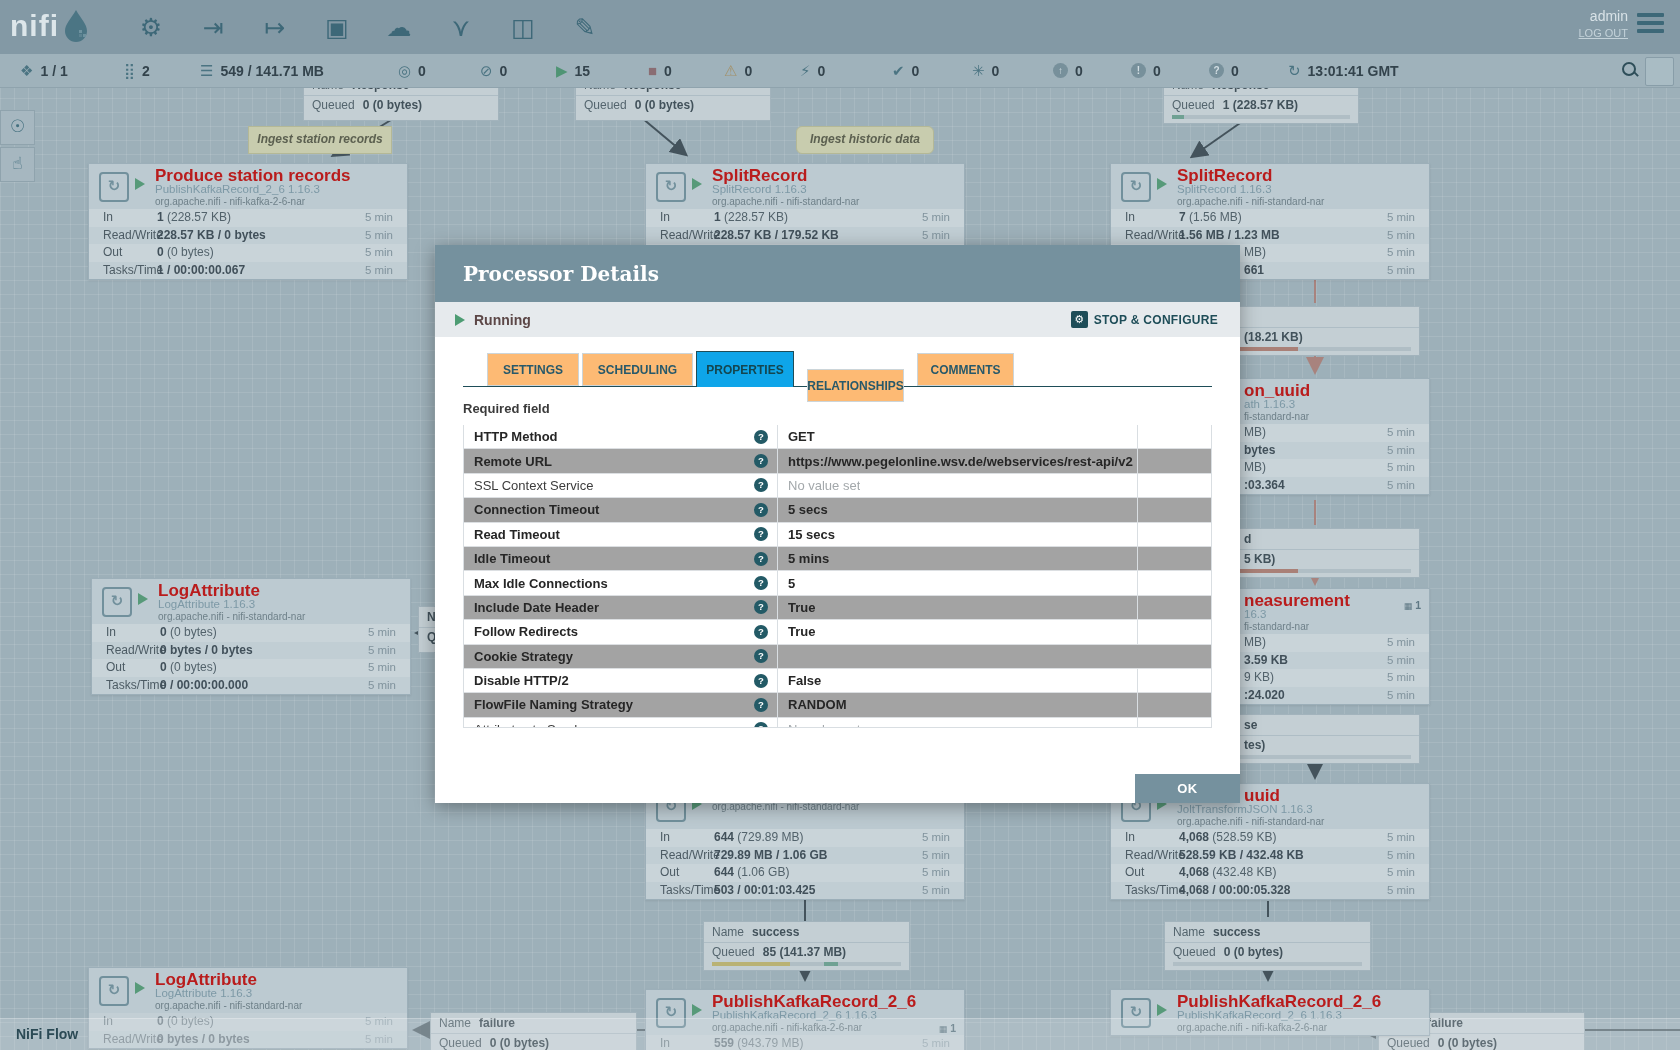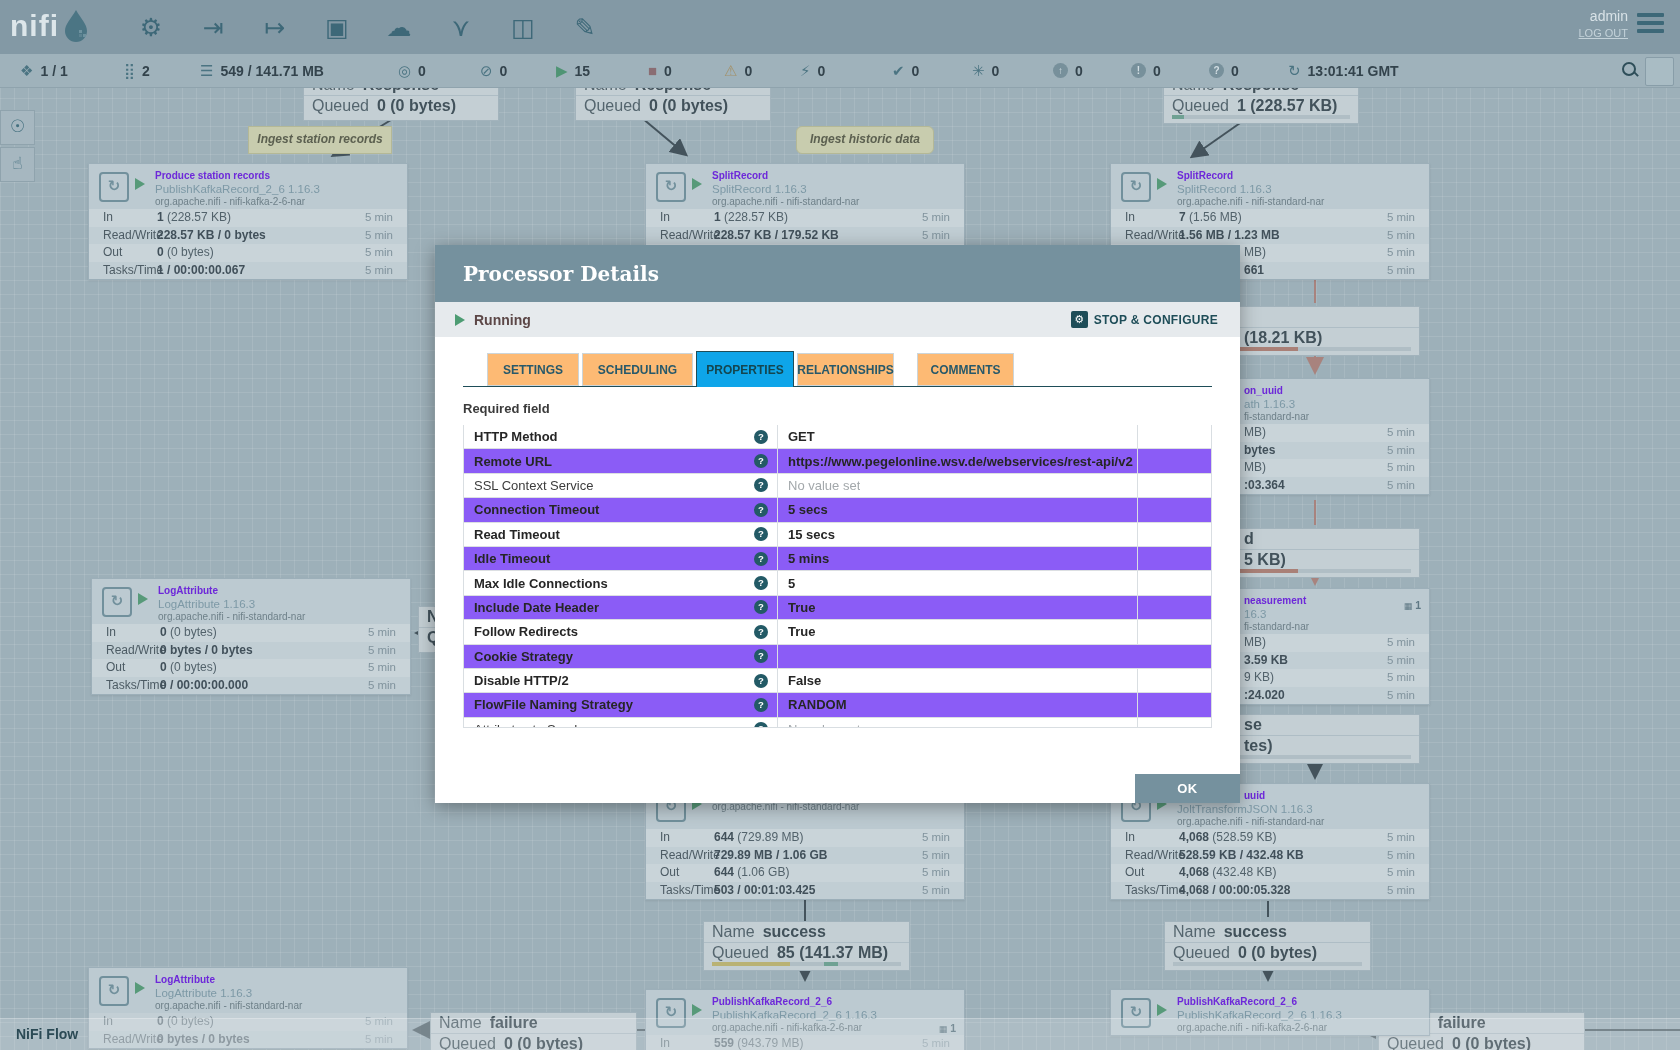--- a/index.html
+++ b/index.html
@@ -24,35 +24,35 @@
   .proc-icon{
     position:absolute;left:10px;top:8px;width:26px;height:26px;
     border:2px solid #71909c;border-radius:4px;color:#71909c;
     font-size:15px;line-height:24px;text-align:center;font-weight:bold;
   }
   .proc-play{
     position:absolute;left:46px;top:14px;width:0;height:0;
     border-left:10px solid #579a79;border-top:6px solid transparent;border-bottom:6px solid transparent;
   }
   .proc-titles{position:absolute;left:66px;top:4px;white-space:nowrap;}
-  .pt1{font-size:10px;font-weight:bold;color:#6d28d9;line-height:15px;}
+  .pt1{font-size:17px;font-weight:bold;color:#b91c1c;line-height:15px;}
   .pt2{font-size:11.5px;color:#7d99a6;line-height:13px;}
   .pt3{font-size:10px;color:#6e8089;line-height:12px;}
   .proc-badge{position:absolute;right:8px;font-size:10.5px;color:#5f7884;font-weight:bold;}
   .proc-badge .bg{font-size:9px;}
   .prow{position:relative;height:17.5px;font-size:12px;line-height:17.5px;white-space:nowrap;}
   .prow:nth-child(odd){background:#c9d4d9;}
   .prow:nth-child(even){background:#c1ced4;}
   .prow .lbl{position:absolute;left:14px;color:#4c5b64;}
   .prow .val{position:absolute;left:68px;color:#52626b;}
   .prow .val b{color:#41505a;}
   .prow .tm{position:absolute;right:14px;color:#80939d;font-size:11.5px;}
   .dimmed{opacity:.55;}
   
-  .clabel{position:absolute;z-index:2;background:#c4cfd4;border:1px solid #a2b3bc;font-size:16px;color:#54656e;}
+  .clabel{position:absolute;z-index:2;background:#c4cfd4;border:1px solid #a2b3bc;font-size:12px;color:#54656e;}
   .clabel .r1{height:20px;line-height:20px;border-bottom:1px solid #aebdc5;white-space:nowrap;overflow:hidden;}
   .clabel .r2{height:19px;line-height:19px;white-space:nowrap;overflow:hidden;}
   .clabel .k{margin-left:8px;}
   .clabel .v{margin-left:8px;font-weight:bold;color:#42525b;}
   .clabel .bar{height:4px;margin:0 8px 4px 8px;background:#b0bec5;position:relative;}
   .clabel .bar i{position:absolute;top:0;bottom:0;display:block;}
   
   .ylabel{position:absolute;z-index:2;background:#c8ccae;border:1px solid #b4b896;
     font-size:12px;font-weight:bold;color:#5c6050;line-height:25px;text-align:center;font-style:italic;}
   
@@ -107,21 +107,21 @@
     border:1px solid #ccd5d9;font-size:12px;font-weight:bold;color:#28596a;
     display:flex;align-items:center;justify-content:center;cursor:pointer;}
   .tab.active{top:0;height:36px;background:#0ea5e9;border:1px solid #1e4d58;border-bottom:none;z-index:2;color:#14464f;}
   #req{margin-top:14px;height:16px;font-size:13px;font-weight:bold;color:#3b3b3b;}
   #ptable{margin-top:8px;border:1px solid #d9dee2;border-top:none;}
   #thead{height:31px;background:#75919e;display:grid;grid-template-columns:314px 360px 1fr;
     align-items:center;color:#fff;font-size:13.5px;font-weight:bold;}
   #thead div{padding-left:10px;}
   .trow{display:grid;grid-template-columns:314px 360px 1fr;height:23.4px;
     border-bottom:1px solid #dcdfe2;font-size:13px;align-items:center;background:#fff;}
-  .trow.stripe{background:#8b5cf6;}
+  .trow.stripe{background:#a3a3a3;}
   .trow.clip{height:9px;overflow:hidden;border-bottom:none;align-items:start;}
   .trow.clip .pcell,.trow.clip .vcell{padding-top:4px;}
   .pcell{position:relative;height:100%;display:flex;align-items:center;border-right:1px solid #d9dee2;}
   .trow.clip .pcell{align-items:flex-start;}
   .pname{padding-left:10px;color:#262626;font-weight:bold;white-space:nowrap;}
   .pname.optional{font-weight:normal;color:#3c3c3c;}
   .help{position:absolute;right:9px;width:14px;height:14px;border-radius:50%;background:#235a66;
     color:#fff;font-size:9.5px;font-weight:bold;text-align:center;line-height:14px;top:50%;margin-top:-7px;}
   .trow.clip .help{top:4px;margin-top:0;}
   .vcell{height:100%;display:flex;align-items:center;border-right:1px solid #d9dee2;}
@@ -666,21 +666,21 @@
       <span class="gear">⚙</span>
       <span class="gtxt">STOP &amp; CONFIGURE</span>
     </div>
   </div>
   <div id="m-body">
     <div id="tabs">
         <div class="rule"></div>
         <div class="tab" style="left: 24px; width: 92px;">SETTINGS</div>
         <div class="tab" style="left: 119px; width: 111px;">SCHEDULING</div>
         <div class="tab active" style="left: 233px; width: 98px;">PROPERTIES</div>
-        <div class="tab" style="left: 334px; width: 97px;">RELATIONSHIPS</div>
+        <div class="tab" style="left: 344px; width: 97px; margin-top: 16px;">RELATIONSHIPS</div>
         <div class="tab" style="left: 454px; width: 97px;">COMMENTS</div>
       </div>
     <div id="req">Required field</div>
     <div id="ptable">
       <div id="tbody">
           <div class="trow">
             <div class="pcell">
               <span class="pname">HTTP Method</span>
               <span class="help">?</span>
             </div>

